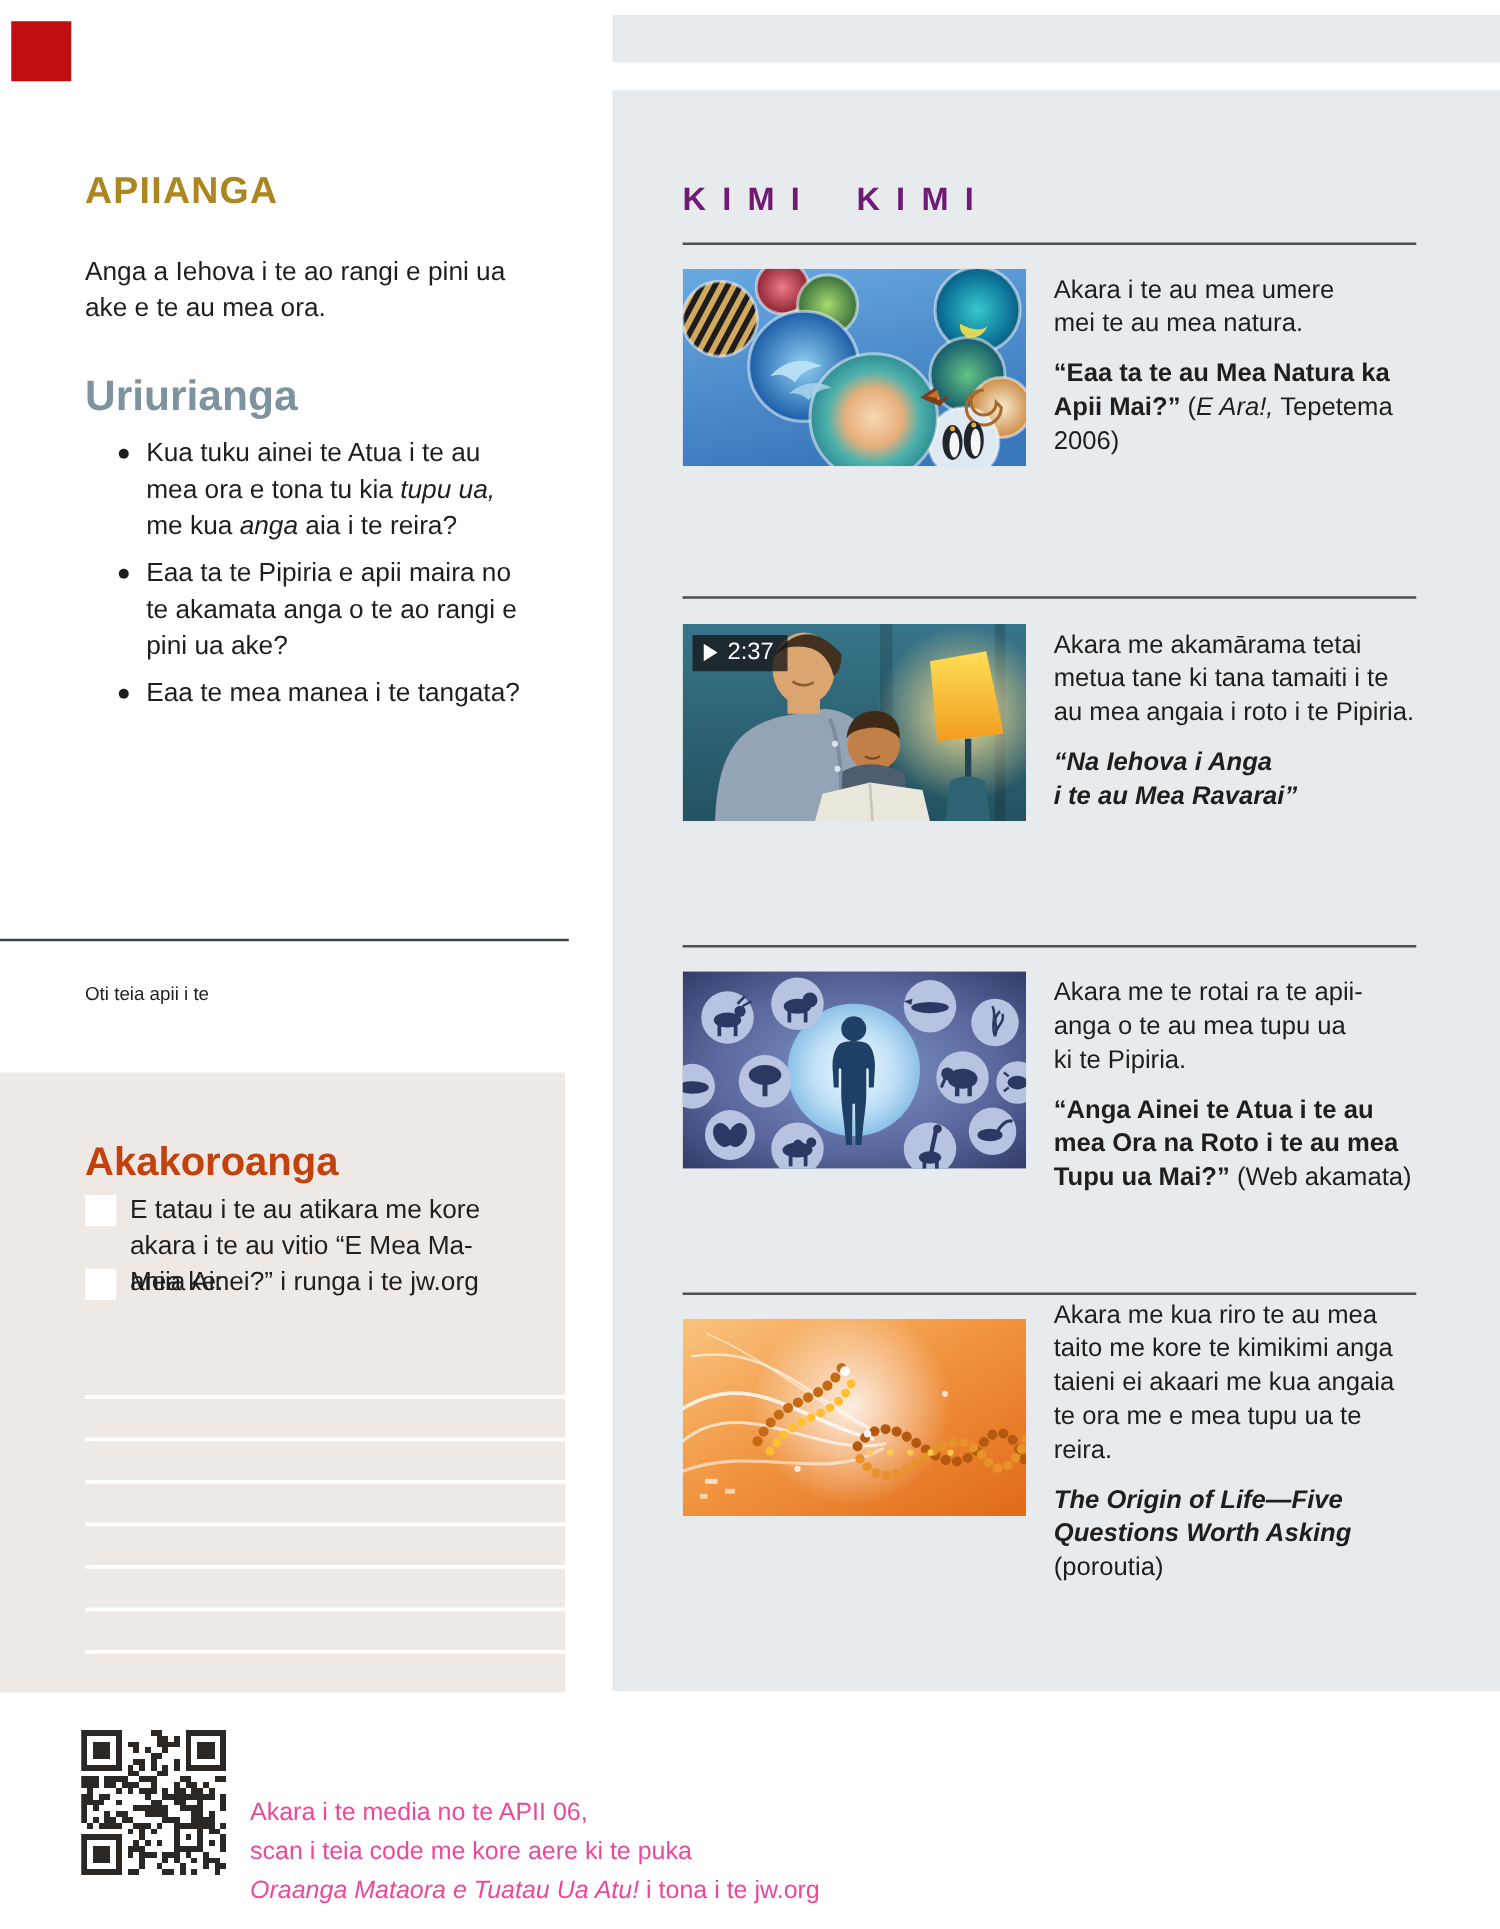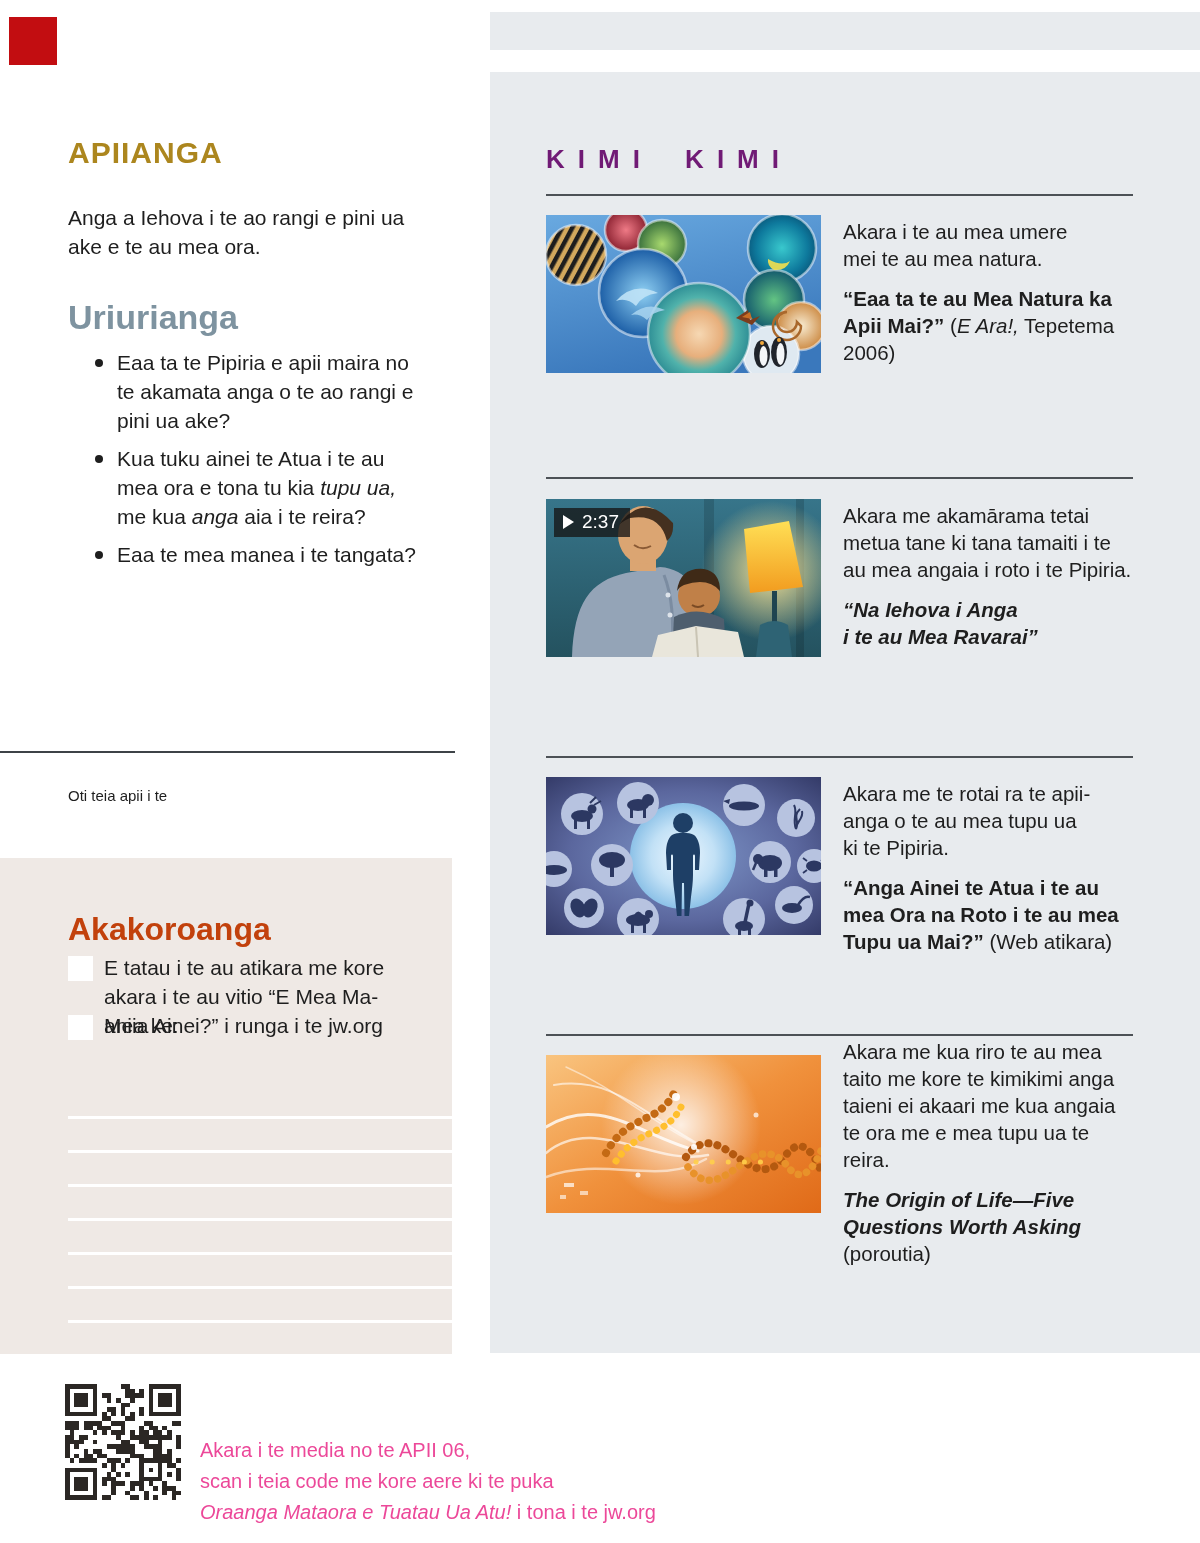--- a/index.html
+++ b/index.html
@@ -62,26 +62,26 @@
 
   <div class="corner-red"></div>
   <div class="top-gray-bar"></div>
 
   <h1 class="lesson-title">APIIANGA</h1>
   <p class="lesson-intro pre">Anga a Iehova i te ao rangi e pini ua
 ake e te au mea ora.</p>
 
   <h2 class="discussion-title">Uriurianga</h2>
   <ul class="bullets">
+    <li class="pre"><span>Kua tuku ainei te Atua i te au
+mea ora e tona tu kia </span><span class="t-i">tupu ua,</span><span>
+me kua </span><span class="t-i">anga</span><span> aia i te reira?</span></li>
     <li class="pre"><span>Eaa ta te Pipiria e apii maira no
 te akamata anga o te ao rangi e
 pini ua ake?</span></li>
-    <li class="pre"><span>Kua tuku ainei te Atua i te au
-mea ora e tona tu kia </span><span class="t-i">tupu ua,</span><span>
-me kua </span><span class="t-i">anga</span><span> aia i te reira?</span></li>
     <li class="pre"><span>Eaa te mea manea i te tangata?</span></li>
   </ul>
 
   <div class="left-divider"></div>
   <p class="oti-label">Oti teia apii i te</p>
 
   <div class="goal-box"></div>
   <h2 class="goal-title">Akakoroanga</h2>
 
   <div class="goal-item" style="top:941px;">
@@ -331,21 +331,21 @@
             </g>
         </g>
       </svg>
     </div>
     <div class="row-text" style="top:708px;">
       <p class="row-desc pre">Akara me te rotai ra te apii-
 anga o te au mea tupu ua
 ki te Pipiria.</p>
       <p class="row-ref pre"><span class="t-b">“Anga Ainei te Atua i te au
 mea Ora na Roto i te au mea
-Tupu ua Mai?”</span><span> (Web atikara)</span></p>
+Tupu ua Mai?”</span><span> (Web akamata)</span></p>
     </div>
 
     <div class="row-sep" style="top:962px;"></div>
     <div class="thumb" style="top:983px;">
       <svg viewBox="0 0 275 158">
         <defs>
           <linearGradient id="t4bg" x1="0" y1="0" x2="1" y2="1">
             <stop offset="0" stop-color="#f9c47f"></stop>
               <stop offset="0.5" stop-color="#f0913c"></stop>
               <stop offset="1" stop-color="#e06a18"></stop>

